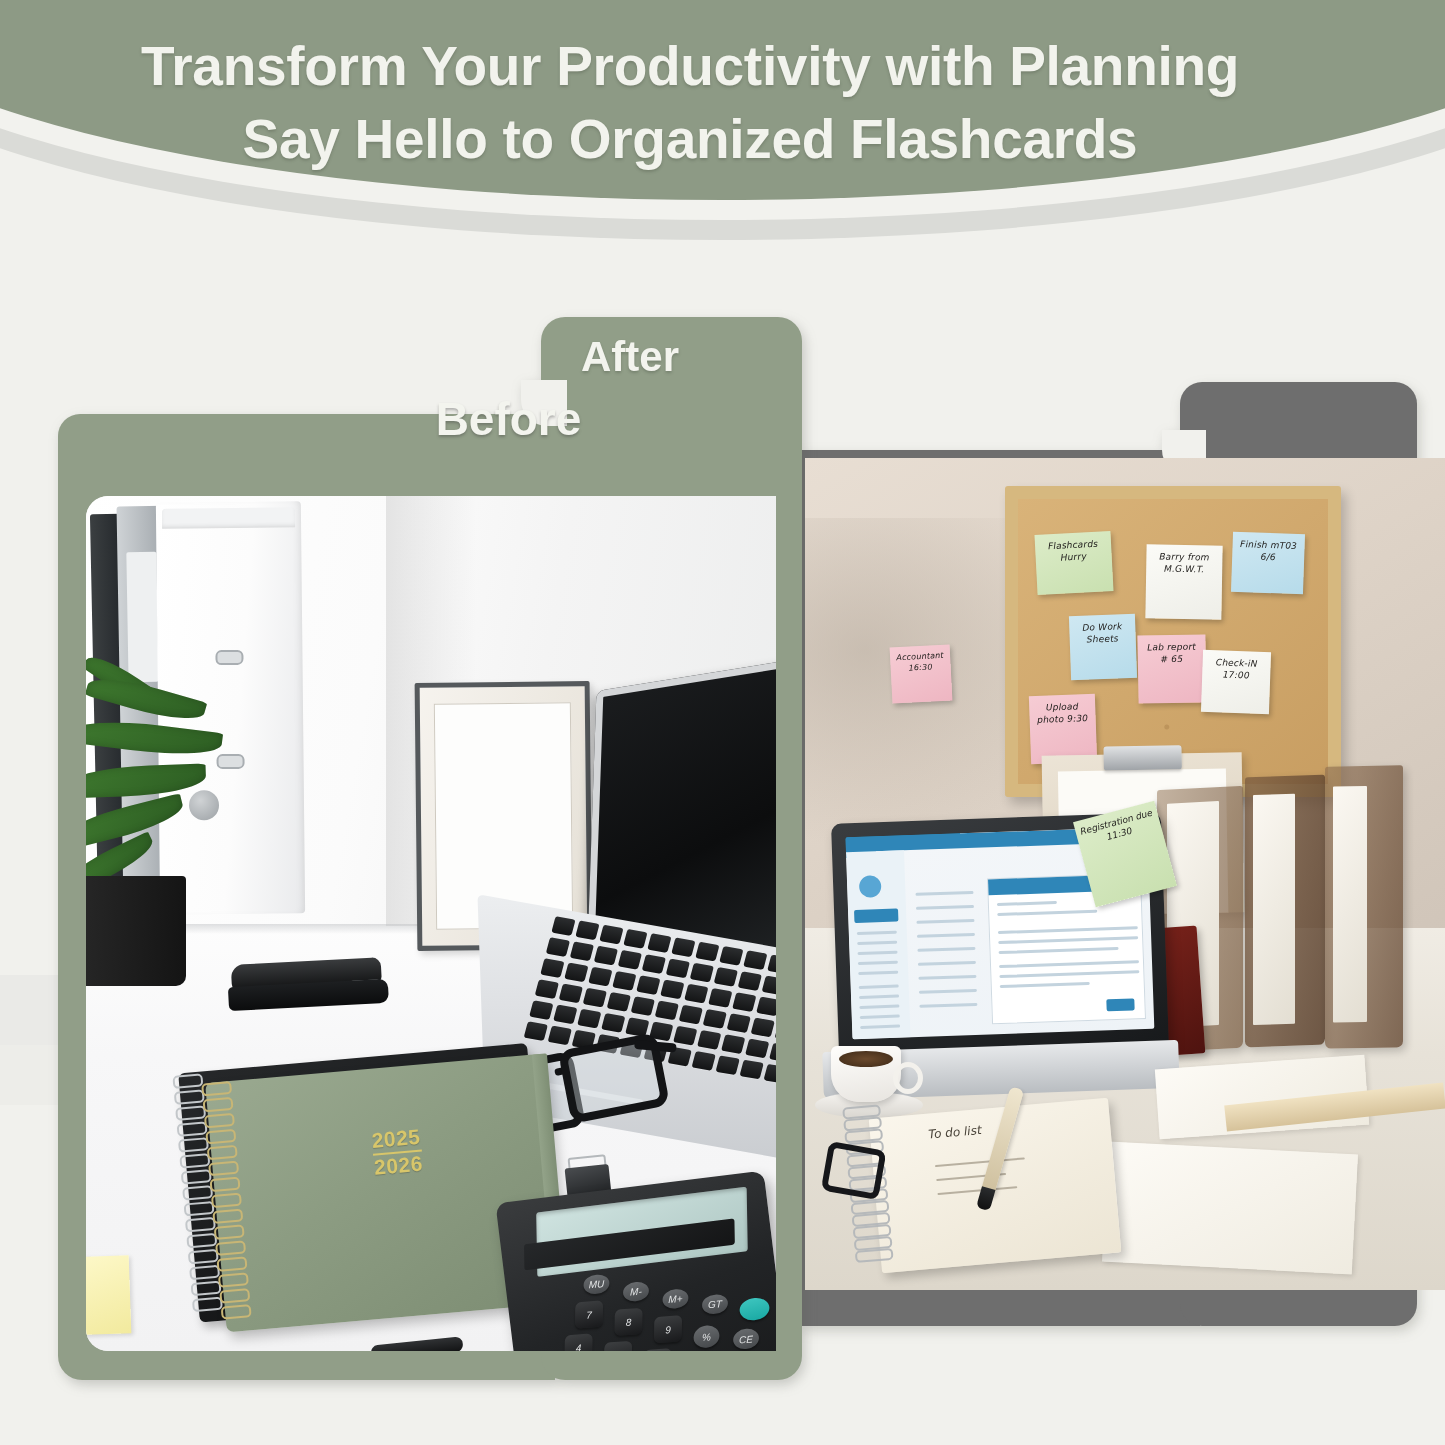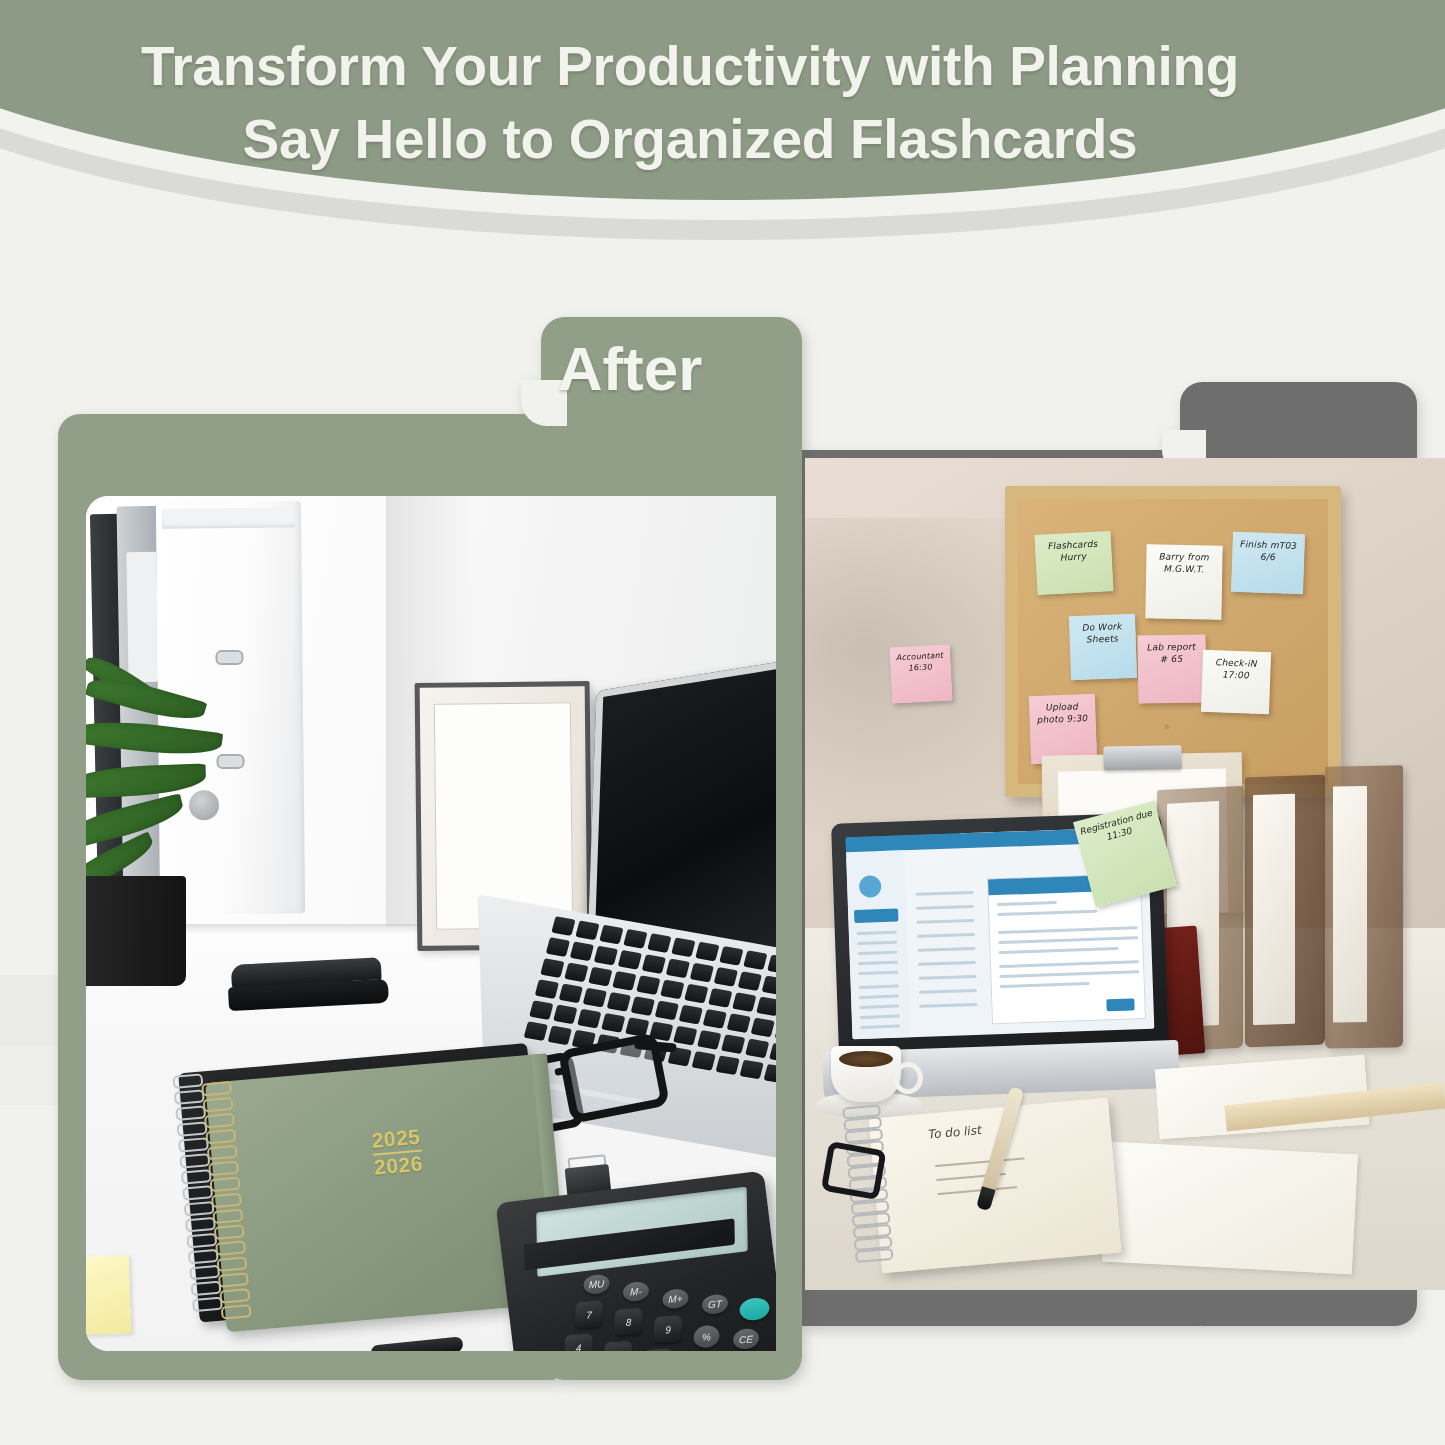--- a/index.html
+++ b/index.html
@@ -60,21 +60,21 @@
   .after-card-t{
     position:absolute;left:483px;top:0;width:261px;height:1063px;
     background:#919e88;border-radius:24px 24px 24px 24px;
   }
   .after-notch{
     position:absolute;left:463px;top:63px;width:46px;height:46px;
     background:#f1f1ed;border-radius:0 0 0 26px;
   }
   .after-label{
     position:absolute;left:500px;top:333px;width:260px;text-align:center;
-    color:#f3f4ee;font-size:62px;font-weight:bold;
+    color:#f3f4ee;font-size:42px;font-weight:bold;
     text-shadow:0 2px 3px rgba(60,70,55,.30);
     z-index:6;
   }
   .after-photo{
     position:absolute;left:86px;top:496px;width:690px;height:855px;
     border-radius:22px 0 0 22px;
     overflow:hidden;z-index:5;
     background:#f4f4f2;
   }
 
@@ -581,20 +581,21 @@
 
       </div>
     </div>
   </div>
 
   <div class="panel-before">
     <div class="before-card-l"></div>
     <div class="before-card-t"></div>
     <div class="before-notch"></div>
   </div>
+  <div class="before-label">Before</div>
 
   <div class="before-photo">
     <div class="bp bp-wall"></div>
     <div class="bp bp-wallshade"></div>
     <div class="bp bp-desk"></div>
 
     <div class="bp cork">
       <div class="cork-inner"></div>
       <div class="note n-green" style="left:18px;top:34px;width:66px;height:48px;transform:rotate(-3deg);">Flashcards Hurry</div>
       <div class="note n-white" style="left:128px;top:46px;width:66px;height:62px;transform:rotate(1deg);">Barry from M.G.W.T.</div>

